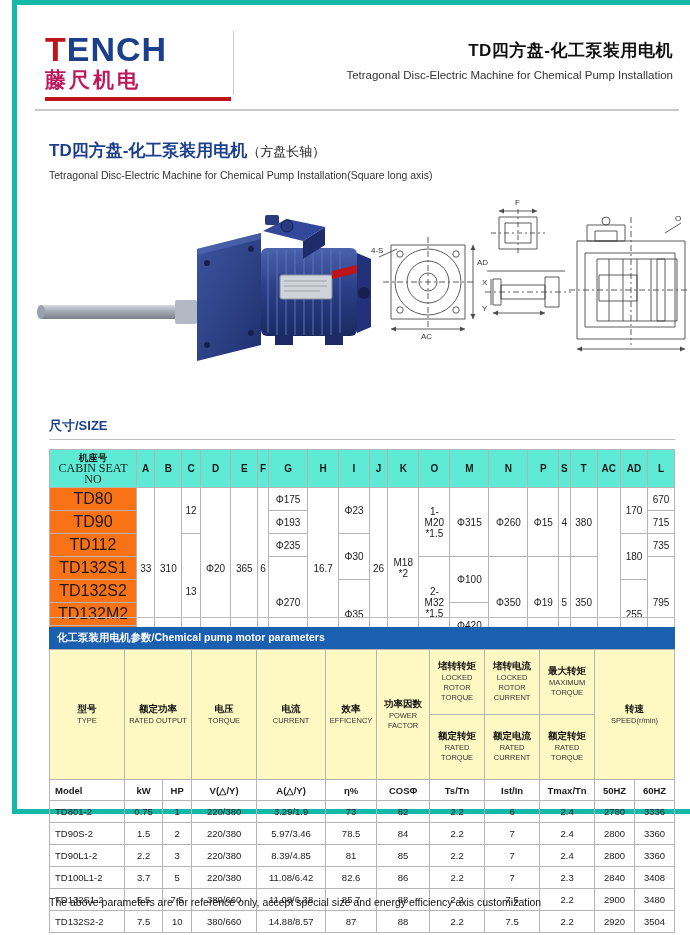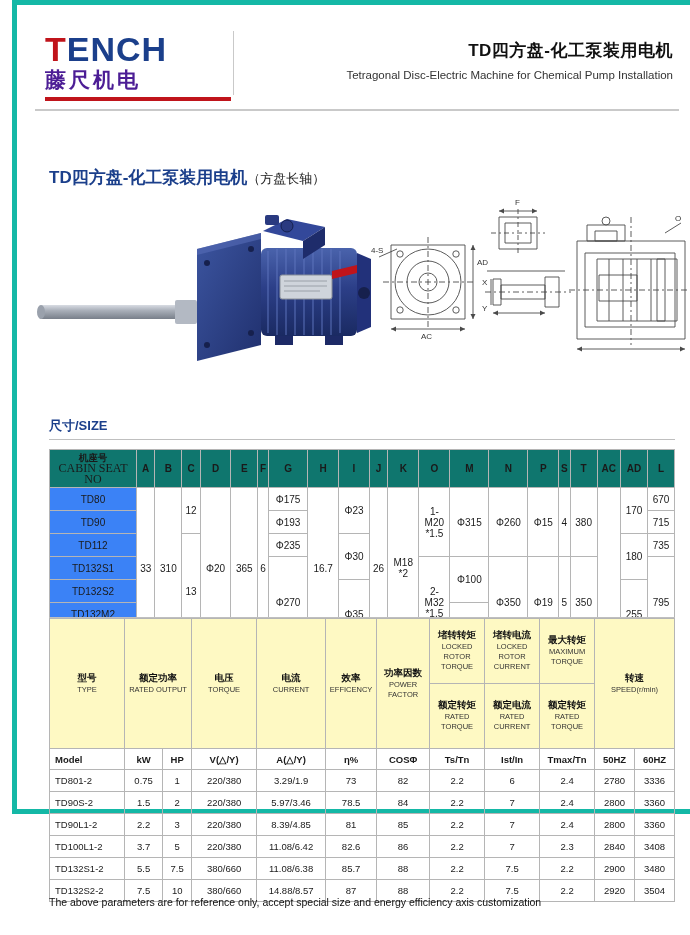--- a/index.html
+++ b/index.html
@@ -19,56 +19,56 @@
     position:absolute;left:28px;top:28px;width:185px;height:62px;
     display:flex;flex-direction:column;justify-content:center;
   }
   .logo-word{
     font-family:"Liberation Sans", sans-serif;
     font-weight:bold;font-size:34px;letter-spacing:1px;color:#1b3f8b;
     line-height:30px;
   }
   .logo-word .red{color:#c0141b;}
   .logo-cn{
-    font-weight:bold;font-size:21px;color:#4c1d95;letter-spacing:3px;
+    font-weight:bold;font-size:21px;color:#be185d;letter-spacing:3px;
     margin-top:2px;
   }
   .logo-stripe{position:absolute;left:28px;top:92px;width:186px;height:4px;background:#c0141b;}
   .header-divider{position:absolute;left:216px;top:26px;width:1px;height:64px;background:#c9c9c9;}
   .header-titles{position:absolute;left:232px;top:34px;right:24px;text-align:right;}
   .header-title-cn{font-size:17px;font-weight:bold;color:#111;letter-spacing:.5px;}
   .header-title-en{font-size:11.5px;color:#333;margin-top:7px;}
   .header-rule{position:absolute;left:18px;right:18px;top:104px;height:2px;background:#c9c9c9;}
 
   
-  .prod{position:absolute;left:32px;top:161px;right:24px;}
+  .prod{position:absolute;left:32px;top:134px;right:24px;}
   .prod-cn{font-size:17px;font-weight:bold;color:#1b3f8b;}
   .prod-cn .paren{font-size:13px;color:#222;font-weight:normal;}
   .prod-en{font-size:10.5px;color:#333;margin-top:7px;}
 
   
   .illus{position:absolute;left:8px;top:188px;width:674px;height:175px;}
   .illus svg{display:block;}
 
   
   .sec-title{font-size:13px;font-weight:bold;color:#1b3f8b;}
   .sec-rule{height:1px;background:#bfbfbf;margin-top:4px;}
 
   
   .size-wrap{position:absolute;left:32px;top:412px;width:626px;}
   table{border-collapse:collapse;width:100%;}
   .size-tbl{margin-top:9px;font-size:10px;}
   .size-tbl th,.size-tbl td{
     border:1px solid #b5b5b5;text-align:center;vertical-align:middle;
     padding:0;height:22px;color:#1a1a1a;
   }
-  .size-tbl thead th{background:#0f766e;font-weight:bold;line-height:11px;padding:2px 0;}
+  .size-tbl thead th{background:#5eead4;font-weight:bold;line-height:11px;padding:2px 0;}
   .size-tbl thead th .cn{display:block;font-size:9.5px;}
   .size-tbl thead th .en{display:block;font-size:12px;font-weight:normal;font-family:Liberation Serif, serif;}
-  .size-tbl td.model{background:#3b82f6;font-size:10px;}
+  .size-tbl td.model{background:#f97316;font-size:16px;}
 
   
   .tech-wrap{position:absolute;left:32px;top:608px;width:626px;}
   .tech-bar{
     background:#1b5fb0;color:#fff;font-size:10.5px;font-weight:bold;
     padding:4px 8px;margin-top:9px;
   }
   .tech-tbl{font-size:9.5px;}
   .tech-tbl th,.tech-tbl td{
     border:1px solid #b5b5b5;text-align:center;vertical-align:middle;
@@ -100,20 +100,21 @@
     <div class="header-divider"></div>
     <div class="header-titles">
       <div class="header-title-cn">TD四方盘-化工泵装用电机</div>
       <div class="header-title-en">Tetragonal Disc-Electric Machine for Chemical Pump Installation</div>
     </div>
     <div class="header-rule"></div>
   </div>
 
   <div class="prod">
     <div class="prod-cn"><span>TD四方盘-化工泵装用电机</span><span class="paren">（方盘长轴）</span></div>
+    <div class="prod-en">Tetragonal Disc-Electric Machine for Chemical Pump Installation(Square long axis)</div>
   </div>
 
   <div class="illus">
     <svg width="674" height="175" viewBox="0 0 674 175" xmlns="http://www.w3.org/2000/svg">
       <defs>
         <linearGradient id="bodyGrad" x1="0" y1="0" x2="0" y2="1">
           <stop offset="0%" stop-color="#4a63ac"></stop>
           <stop offset="45%" stop-color="#2c3f88"></stop>
           <stop offset="100%" stop-color="#1a2a62"></stop>
         </linearGradient>
@@ -350,20 +351,21 @@
 
         <tr>
           <td class="model">TD132M3</td>
         </tr>
       </tbody>
     </table>
   </div>
 
   <div class="tech-wrap">
     <div class="sec-rule"></div>
+    <div class="tech-bar">化工泵装用电机参数/Chemical pump motor parameters</div>
 
     <table class="tech-tbl">
       <thead>
         <tr>
           <th rowspan="2" style="width:72px">
             <span class="cn">型号</span>
             <span class="en">TYPE</span>
           </th>
           <th colspan="2" rowspan="2" style="width:60px">
             <span class="cn">额定功率</span>

